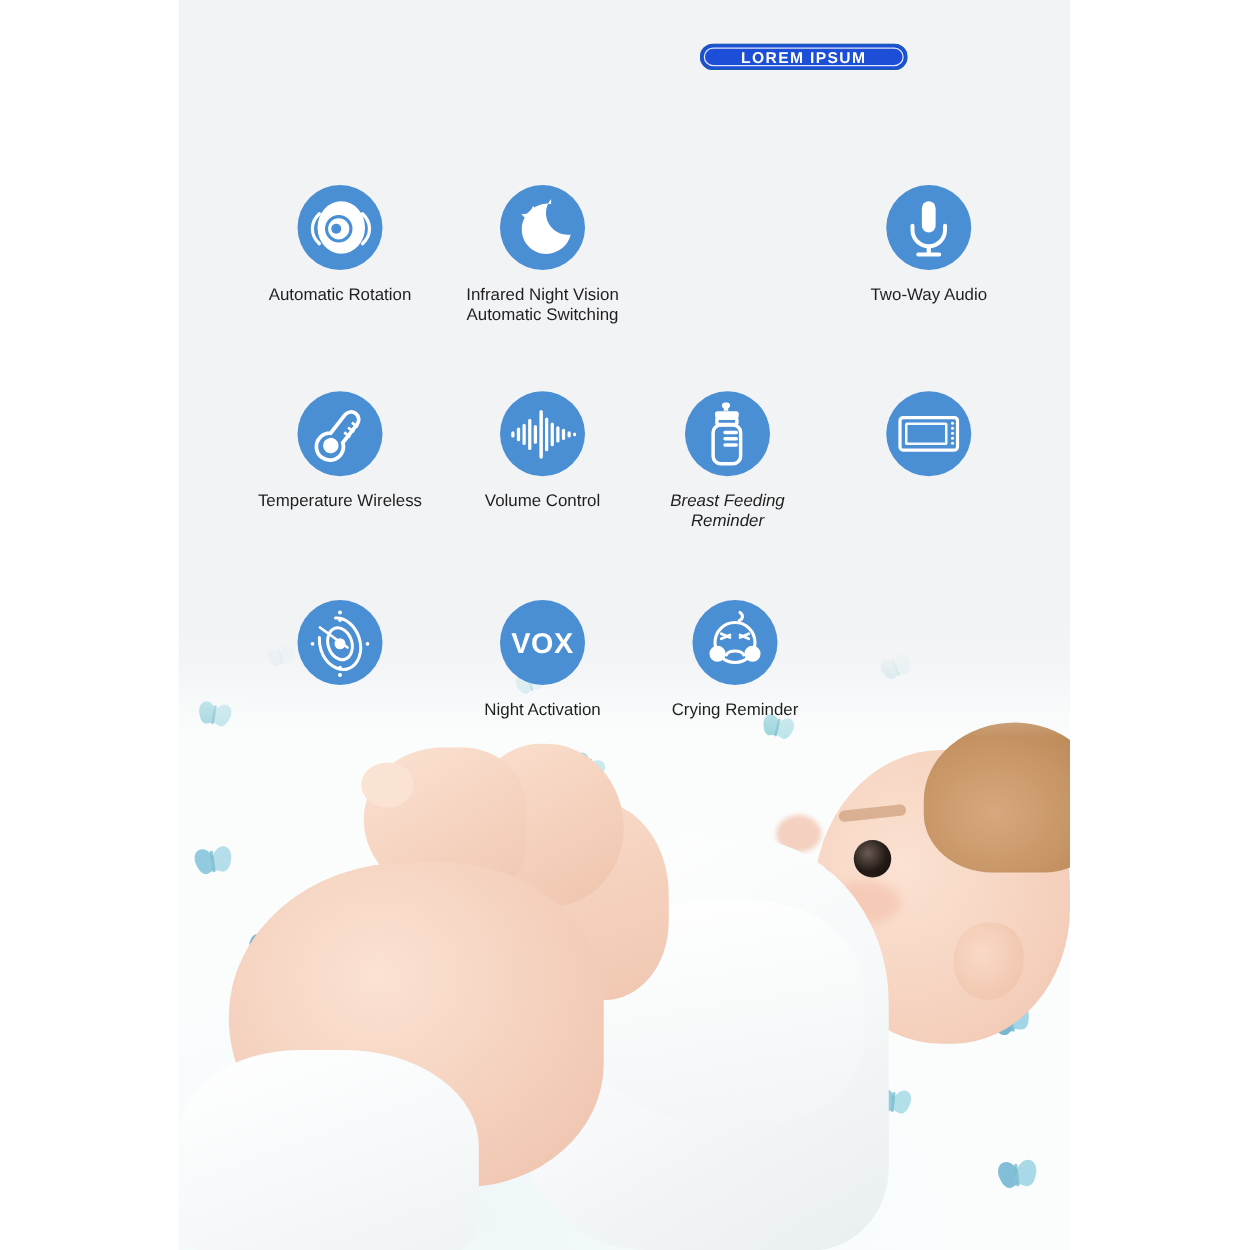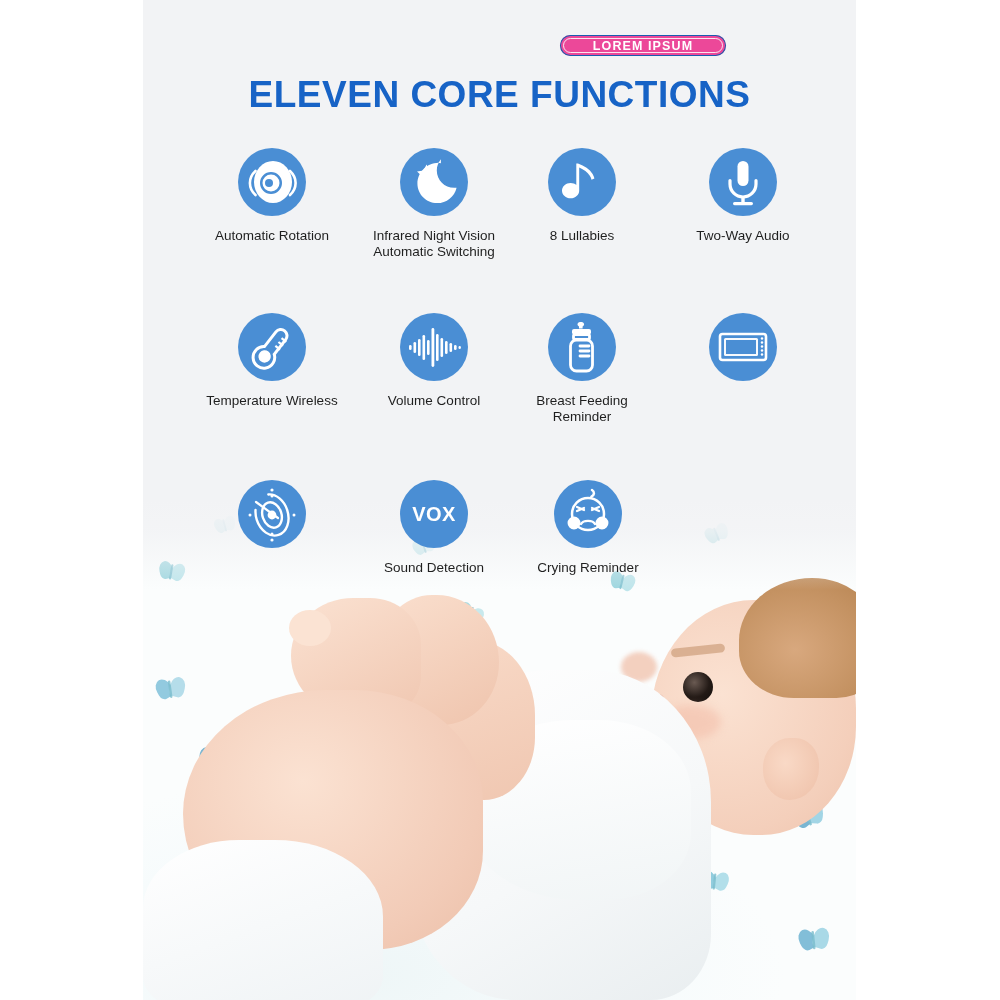--- a/index.html
+++ b/index.html
@@ -41,21 +41,21 @@
   .cloth{position:absolute;background:#fdfdfd;}
 
   #fadeTop{
     position:absolute;left:0;top:0;width:713px;height:90px;
     background:linear-gradient(180deg,#f2f3f5 0%, rgba(242,243,245,.85) 35%, rgba(245,248,249,0) 100%);
   }
 
   
   #badge{
     position:absolute;left:417px;top:35px;width:166px;height:21px;
-    background:#ec4899;border-radius:11px;
+    background:#1d4ed8;border-radius:11px;
     display:flex;align-items:center;justify-content:center;
     box-shadow:inset 0 0 0 1px #1a5cb0;
   }
   #badge .inner{
     position:absolute;left:3px;top:3px;right:3px;bottom:3px;
     border:1px solid rgba(255,255,255,.85);border-radius:9px;pointer-events:none;
   }
   #badge span{
     position:relative;color:#ffffff;font-size:12.5px;font-weight:bold;
     letter-spacing:1.1px;white-space:nowrap;
@@ -70,21 +70,21 @@
   
   .cell{position:absolute;text-align:center;}
   .circle{
     width:68px;height:68px;border-radius:50%;
     background:#4a8ed4;margin:0 auto;position:relative;
   }
   .circle svg{position:absolute;left:0;top:0;width:68px;height:68px;}
   .vox{
     position:absolute;left:0;top:0;width:68px;height:68px;
     display:flex;align-items:center;justify-content:center;
-    color:#fff;font-size:20px;font-weight:bold;letter-spacing:.5px;
+    color:#fff;font-size:23px;font-weight:bold;letter-spacing:.5px;
   }
   .lbl{
     margin-top:12px;color:#1f1f1f;font-size:13.5px;line-height:16px;
     white-space:pre-line;
   }
 </style>
 </head>
 <body>
 
 <div id="stage">
@@ -221,21 +221,20 @@
                   background:#fbe3d3;"></div>
 
       <div id="fadeTop"></div>
     </div>
 
     <div id="badge">
       <div class="inner"></div>
       <span>LOREM  IPSUM</span>
     </div>
 
-    <div id="title">ELEVEN CORE FUNCTIONS</div>
 
     <div class="cell" style="left:34px;top:148px;width:190px;">
       <div class="circle">
         <svg viewBox="0 0 68 68">
             <g fill="#ffffff">
           <ellipse cx="35" cy="34" rx="19" ry="21"></ellipse>
           <path d="M33 24a11 11 0 1 0 0 22 11 11 0 0 0 0-22zm0 2.5a8.5 8.5 0 1 1 0 17 8.5 8.5 0 0 1 0-17z" fill="#4a8ed4"></path>
           <circle cx="31" cy="35" r="4" fill="#4a8ed4"></circle>
           <path d="M17.5 23c-3.6 3.3-5.6 7.4-5.6 12s2 8.7 5.6 12" fill="none" stroke="#ffffff" stroke-width="2.6" stroke-linecap="round"></path>
           <path d="M22.5 27.5c-2.3 2.2-3.6 4.8-3.6 7.5s1.3 5.3 3.6 7.5" fill="none" stroke="#ffffff" stroke-width="2.4" stroke-linecap="round"></path>
@@ -253,30 +252,20 @@
             <g fill="#ffffff">
           <path d="M44 13c-2.5 3-4 6.8-4 11 0 9.4 7.6 17 17 17 .8 0 1.6-.05 2.4-.16C57.4 49.5 49.6 56 40.3 56 29.6 56 21 47.4 21 36.8c0-11.1 9.3-20.3 20.6-20.4 .8 0 1.6.2 2.4.6z" transform="translate(-4,-2) scale(1.02)"></path>
           <path d="M24.5 14.5l2.9 6 6.6.9-4.8 4.6 1.2 6.6-5.9-3.2-5.9 3.2 1.2-6.6-4.8-4.6 6.6-.9z" transform="translate(2,2)"></path>
         </g>
           </svg>
       </div>
       <div class="lbl">Infrared Night Vision
 Automatic Switching</div>
     </div>
 
-    <div class="cell" style="left:344px;top:148px;width:190px;">
-      <div class="circle">
-        <svg viewBox="0 0 68 68">
-            <g fill="#ffffff">
-          <path d="M30 15.5c6.5 2.2 11.5 5.7 14.6 10.4 1 1.6 1.6 3.2 1.8 4.6l-2.9 1.2c-.2-1.2-.8-2.6-1.7-4-2.3-3.5-5.9-6.3-10.6-8.3v23.3c0 4.2-3.9 7.6-8.6 7.6S14 46.9 14 42.7s3.9-7.6 8.6-7.6c2.2 0 4.2.7 5.7 1.9V15.5z"></path>
-        </g>
-          </svg>
-      </div>
-      <div class="lbl">8 Lullabies</div>
-    </div>
 
     <div class="cell" style="left:505px;top:148px;width:190px;">
       <div class="circle">
         <svg viewBox="0 0 68 68">
             <g fill="#ffffff">
           <rect x="28.5" y="13" width="11" height="25" rx="5.5"></rect>
           <path d="M21 32.5v3.5c0 7.2 5.8 13 13 13s13-5.8 13-13v-3.5" fill="none" stroke="#ffffff" stroke-width="3.2" stroke-linecap="round"></path>
           <rect x="32.3" y="48" width="3.4" height="7"></rect>
           <rect x="24" y="54" width="20" height="3.2" rx="1.6"></rect>
         </g>
@@ -315,21 +304,21 @@
           <rect x="45" y="28" width="2.6" height="13" rx="1.3"></rect>
           <rect x="49.5" y="30" width="2.6" height="9" rx="1.3"></rect>
           <rect x="54" y="32" width="2.6" height="5" rx="1.3"></rect>
           <rect x="58.5" y="33" width="2.4" height="3" rx="1.2"></rect>
         </g>
           </svg>
       </div>
       <div class="lbl">Volume Control</div>
     </div>
 
-    <div class="cell" style="left:344px;top:313px;width:190px;">
+    <div class="cell" style="left:344px;top:313px;width:190px;font-style:italic;">
       <div class="circle">
         <svg viewBox="0 0 68 68">
             <g fill="none" stroke="#ffffff" stroke-width="2.8" stroke-linejoin="round">
           <path d="M32 9c-1.4 0-2.5 1-2.5 2.3 0 1 .6 1.9 1.5 2.2v2.1h3.6v-2.1c.9-.3 1.5-1.2 1.5-2.2C36.1 10 35 9 33.6 9z" fill="#ffffff" stroke="none"></path>
           <rect x="24" y="16" width="19" height="5.5" rx="2" fill="#ffffff" stroke="none"></rect>
           <rect x="25.5" y="21.5" width="16" height="5" rx="1.6"></rect>
           <rect x="22.5" y="27" width="22" height="31" rx="6"></rect>
           <path d="M32 33h9M32 38h9M32 43h9" stroke-linecap="round"></path>
         </g>
           </svg>
@@ -375,21 +364,21 @@
           </g>
         </g>
           </svg>
       </div>
     </div>
 
     <div class="cell" style="left:196px;top:480px;width:190px;">
       <div class="circle">
         <div class="vox">VOX</div>
       </div>
-      <div class="lbl">Sound Detection</div>
+      <div class="lbl">Night Activation</div>
     </div>
 
     <div class="cell" style="left:350px;top:480px;width:190px;">
       <div class="circle">
         <svg viewBox="0 0 68 68">
             <g fill="none" stroke="#ffffff" stroke-width="2.5" stroke-linecap="round" stroke-linejoin="round">
           <path d="M38 10c3 2 2.4 5.2-.6 6.6"></path>
           <circle cx="34" cy="34" r="16"></circle>
           <circle cx="20" cy="43" r="5.2" fill="#ffffff" stroke="#ffffff"></circle>
           <circle cx="48" cy="43" r="5.2" fill="#ffffff" stroke="#ffffff"></circle>

